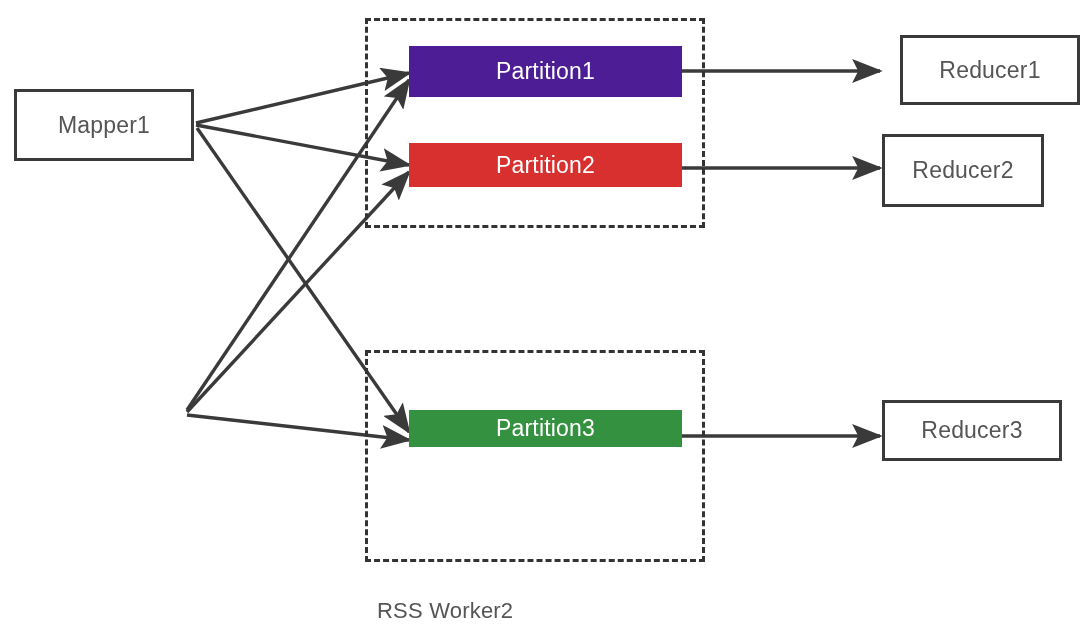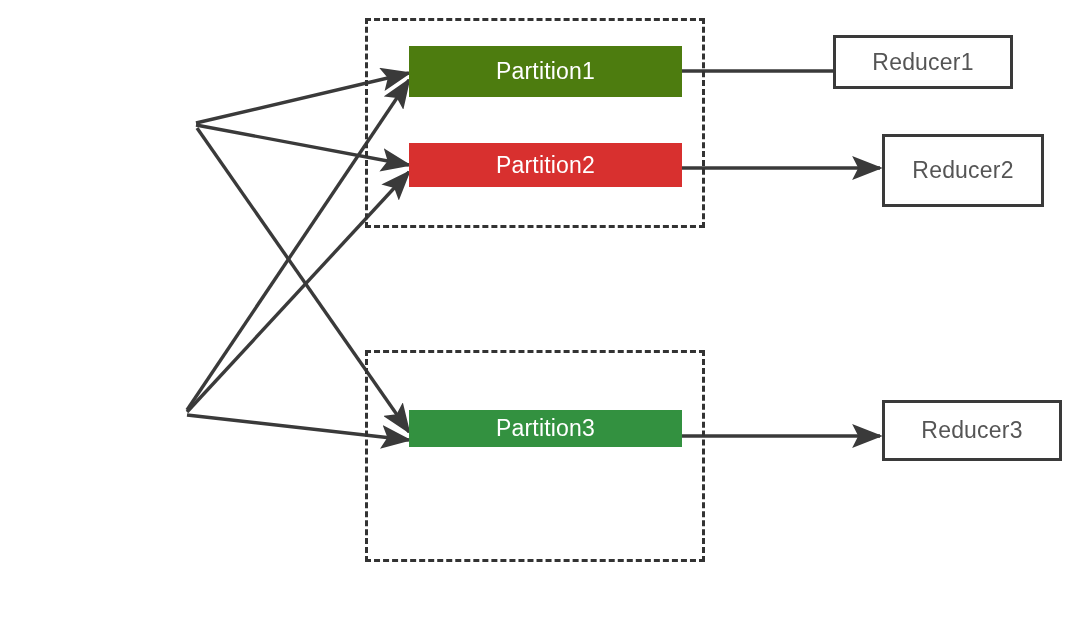--- a/index.html
+++ b/index.html
@@ -60,21 +60,21 @@
     position: absolute;
     color: #555555;
     font-size: 22px;
     letter-spacing: 0.2px;
     white-space: nowrap;
   }
   
   #mapper1-box { left: 14px;  top: 89px;  width: 180px; height: 72px; }
   #mapper2-box { left: 5px;   top: 377px; width: 180px; height: 73px; }
   
-  #reducer1-box { left: 833px; top: 35px;  width: 180px; height: 54px; justify-content: center; }
+  #reducer1-box { left: 900px; top: 35px;  width: 180px; height: 70px; justify-content: center; }
   #reducer2-box { left: 882px; top: 134px; width: 162px; height: 73px; text-align: center; }
   #reducer3-box { left: 882px; top: 400px; width: 180px; height: 61px; }
   
   #worker1-group { left: 365px; top: 18px;  width: 340px; height: 210px; }
   #worker2-group { left: 365px; top: 350px; width: 340px; height: 212px; }
   
   #partition1-box { left: 409px; top: 46px;  width: 273px; height: 51px; }
   #partition2-box { left: 409px; top: 143px; width: 273px; height: 44px; }
   #partition3-box { left: 409px; top: 410px; width: 273px; height: 37px; }
   
@@ -98,39 +98,43 @@
         <line x1="197" y1="128" x2="409" y2="432"></line>
         <line x1="187" y1="410" x2="409" y2="80"></line>
         <line x1="187" y1="412" x2="409" y2="172"></line>
         <line x1="187" y1="415" x2="409" y2="440"></line>
         <line x1="682" y1="71" x2="880" y2="71"></line>
         <line x1="682" y1="168" x2="880" y2="168"></line>
         <line x1="682" y1="436" x2="880" y2="436"></line>
       </g>
   </svg>
 
+  <div class="node-box" id="mapper1-box">
+    <span>Mapper1</span>
+  </div>
 
 
   <div class="worker-group" id="worker1-group"></div>
 
-  <div class="partition-box" id="partition1-box" style="background: #4d7c0f;">
+  <div class="partition-box" id="partition1-box" style="background: #4c1d95;">
     <span>Partition1</span>
   </div>
 
   <div class="partition-box" id="partition2-box" style="background: rgb(216, 48, 47);">
     <span>Partition2</span>
   </div>
 
 
   <div class="worker-group" id="worker2-group"></div>
 
   <div class="partition-box" id="partition3-box" style="background: rgb(51, 145, 64);">
     <span>Partition3</span>
   </div>
 
+  <div class="worker-label" id="worker2-label">RSS Worker2</div>
 
   <div class="node-box" id="reducer1-box">
     <span>Reducer1</span>
   </div>
 
   <div class="node-box" id="reducer2-box">
     <span>Reducer2</span>
   </div>
 
   <div class="node-box" id="reducer3-box">

